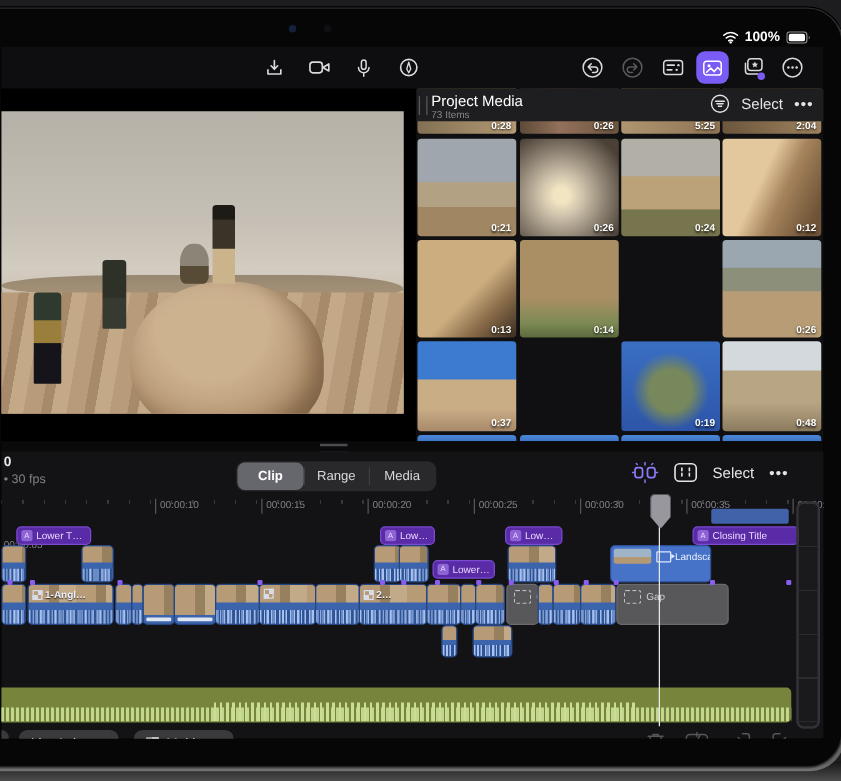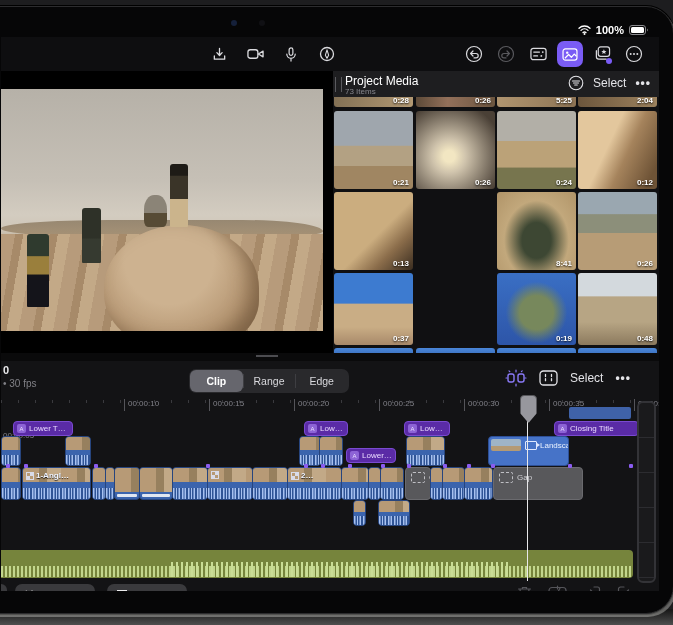--- a/index.html
+++ b/index.html
@@ -297,22 +297,22 @@
             </div>
             <div class="cell lk-hill" style="left: 164px; top: 40px; width: 79px; height: 78px;">
               <span class="dur">0:24</span>
             </div>
             <div class="cell lk-rockclose" style="left: 245px; top: 40px; width: 79px; height: 78px;">
               <span class="dur">0:12</span>
             </div>
             <div class="cell lk-rocks1" style="left: 1px; top: 121px; width: 79px; height: 78px;">
               <span class="dur">0:13</span>
             </div>
-            <div class="cell lk-woman" style="left: 164px; top: 121px; width: 79px; height: 78px;">
-              <span class="dur">8:41</span>
+            <div class="cell lk-rocks2" style="left: 83px; top: 121px; width: 79px; height: 78px;">
+              <span class="dur">0:14</span>
             </div>
             <div class="cell lk-hiker" style="left: 245px; top: 121px; width: 79px; height: 78px;">
               <span class="dur">0:26</span>
             </div>
             <div class="cell lk-skyrocks" style="left: 1px; top: 202px; width: 79px; height: 72px;">
               <span class="dur">0:37</span>
             </div>
             <div class="cell lk-joshua" style="left: 164px; top: 202px; width: 79px; height: 72px;">
               <span class="dur">0:19</span>
             </div>
@@ -342,21 +342,21 @@
       <div id="dragbar">
         <div id="draghandle"></div>
       </div>
 
       <div id="tl">
         <div id="tl-title">0</div>
         <div id="tl-fps">• 30 fps</div>
         <div id="seg">
             <div class="seg-item sel">Clip</div>
             <div class="seg-item">Range</div>
-            <div class="seg-item">Edge</div>
+            <div class="seg-item">Media</div>
           </div>
         <div id="tl-actions">
           <svg id="magic-icon" width="22" height="18" viewBox="0 0 22 18">
             <rect x="3" y="5" width="6" height="8" rx="2" stroke="currentColor" stroke-width="1.4" fill="none"></rect>
             <rect x="13" y="5" width="6" height="8" rx="2" stroke="currentColor" stroke-width="1.4" fill="none"></rect>
             <path d="M11 1v2M11 15v2M1 9h1.2M19.8 9H21M4 1.8l.8.8M17.2 1.8l-.8.8" stroke="currentColor" stroke-width="1.2" stroke-linecap="round"></path>
           </svg>
           <svg width="19" height="16" viewBox="0 0 19 16">
             <rect x="1" y="1" width="17" height="14" rx="3.5" stroke="#e4e4e8" stroke-width="1.3" fill="none"></rect>
             <path d="M6.5 4.5v7M12.5 4.5v7" stroke="#e4e4e8" stroke-width="1.3" stroke-linecap="round" stroke-dasharray="2 2.2"></path>

